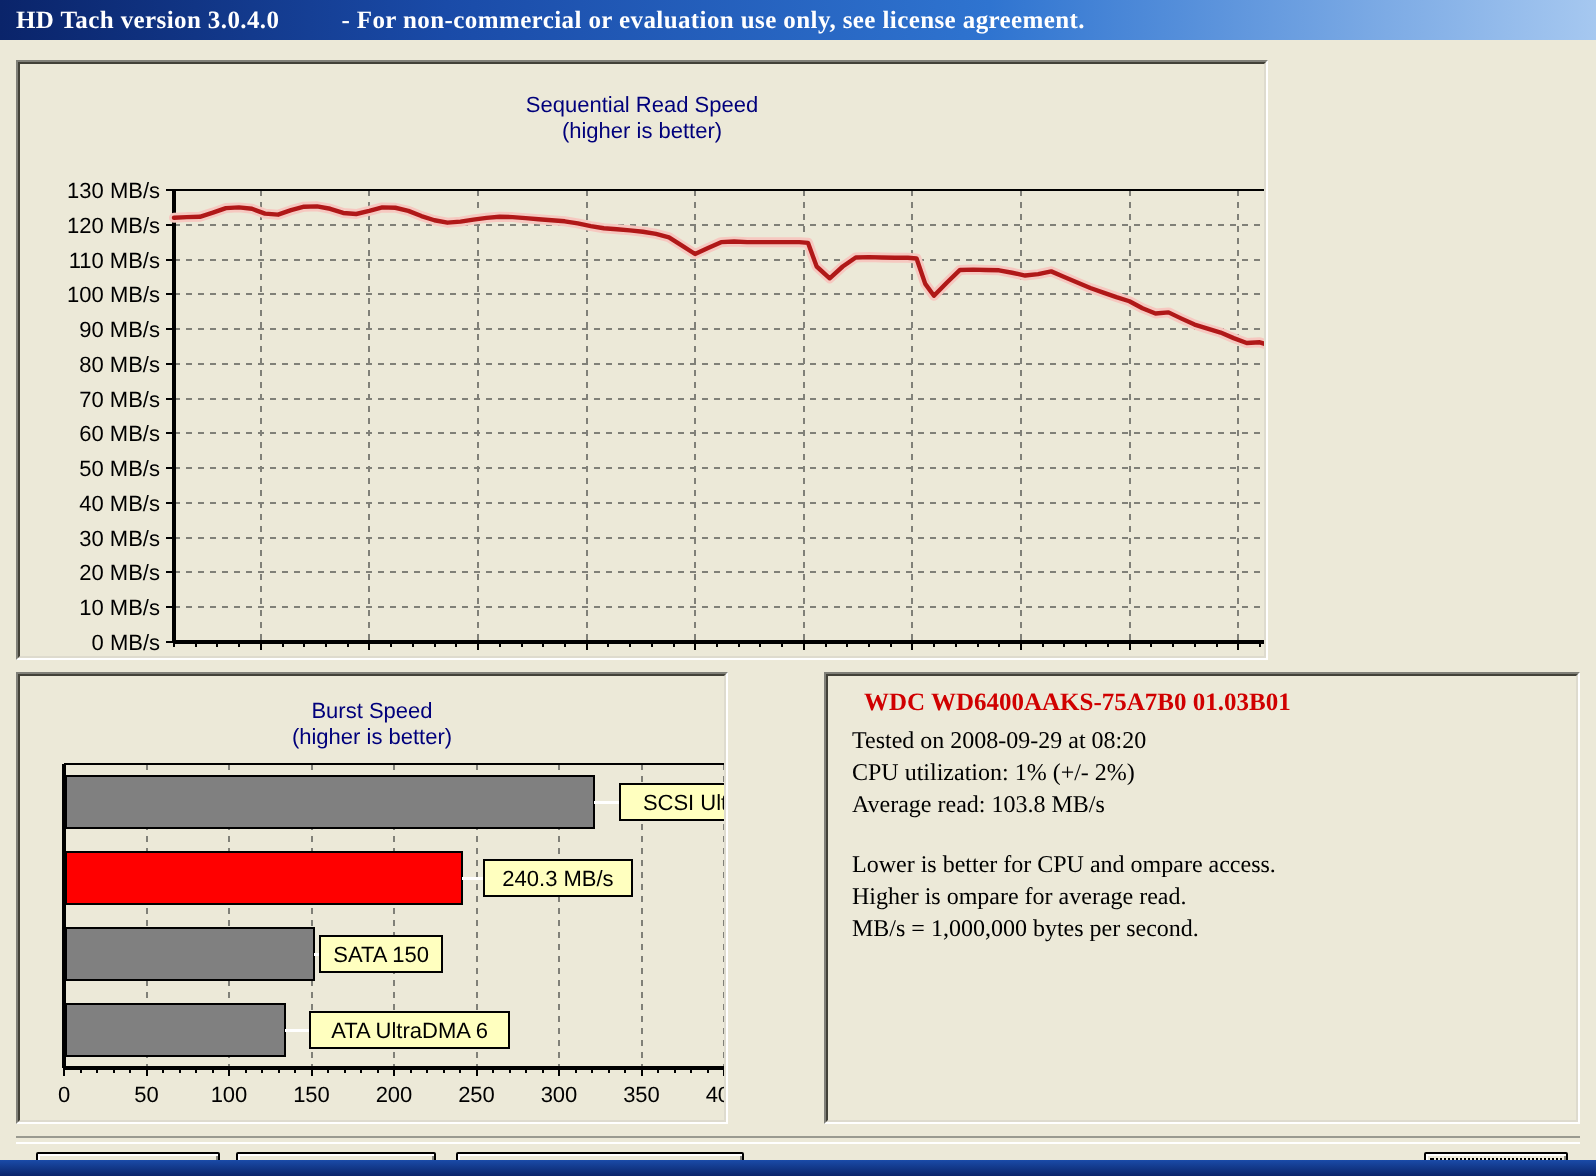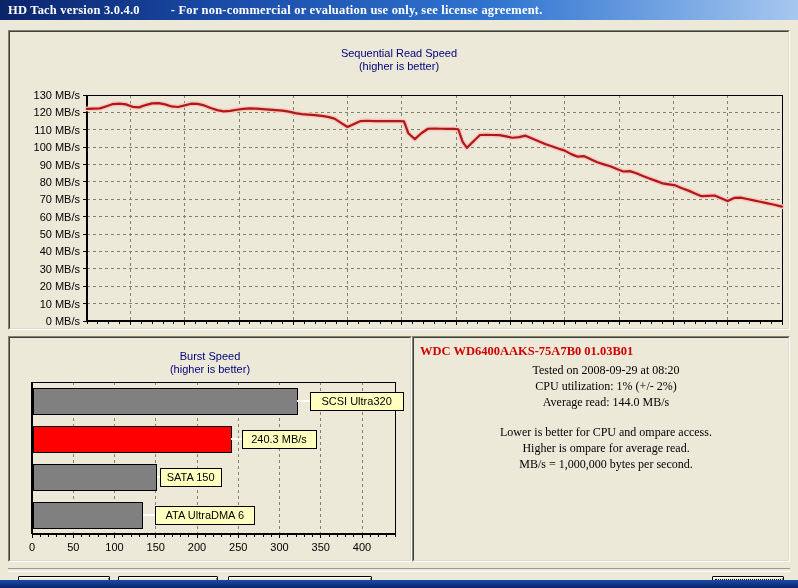--- a/index.html
+++ b/index.html
@@ -45,43 +45,43 @@
   }
   .panel-in{
     position:absolute;inset:0;
     border-top:1px solid #424138;
     border-left:1px solid #424138;
     border-right:1px solid #dedbce;
     border-bottom:1px solid #dedbce;
     box-sizing:border-box;
     overflow:hidden;
   }
-  #seq-panel{left:8px;top:10px;width:782px;height:300px;}
-  #burst-panel{left:8px;top:316px;width:404px;height:226px;}
+  #seq-panel{left:8px;top:10px;width:626px;height:300px;}
+  #burst-panel{left:8px;top:316px;width:356px;height:226px;}
   #info-panel{left:412px;top:316px;width:378px;height:226px;}
 
   .chart-title{
     position:absolute;width:100%;text-align:center;
     color:#00007b;font-size:11px;line-height:13px;
     font-family:"Liberation Sans",sans-serif;
     pointer-events:none;
   }
   #seq-title{top:15px;}
   #burst-title{top:12px;}
 
   svg{display:block;}
 
   
   .info{
     position:absolute;left:6px;top:6px;width:366px;
     font-family:"Liberation Serif",serif;
     font-size:12px;color:#000000;
   }
-  .info .drive{color:#d00000;font-weight:bold;font-size:12.5px;margin-bottom:4px;}
-  .info .ln{margin:0 0 1px 6px;line-height:15px;text-align:center;}
+  .info .drive{color:#d00000;font-weight:bold;font-size:12.5px;margin-bottom:4px;margin-left:12px;}
+  .info .ln{margin:0 0 1px 6px;line-height:15px;}
   .info .gap{height:14px;}
 
   
   .btn{
     position:absolute;
     background:#ece9d8;
     border:1px solid #000000;
     box-shadow: inset 1px 1px 0 #ffffff, inset -1px -1px 0 #888880;
     font-family:"Liberation Sans",sans-serif;
     font-size:12px;color:#000000;
@@ -383,21 +383,21 @@
           </svg>
       </div>
     </div>
 
     <div class="panel" id="info-panel">
       <div class="panel-in">
         <div class="info">
           <div class="drive">WDC WD6400AAKS-75A7B0 01.03B01</div>
           <div class="ln">Tested on 2008-09-29 at 08:20</div>
           <div class="ln">CPU utilization: 1% (+/- 2%)</div>
-          <div class="ln">Average read: 144.0 MB/s</div>
+          <div class="ln">Average read: 103.8 MB/s</div>
           <div class="gap"></div>
           <div class="ln">Lower is better for CPU and ompare access.</div>
           <div class="ln">Higher is ompare for average read.</div>
           <div class="ln">MB/s = 1,000,000 bytes per second.</div>
         </div>
       </div>
     </div>
 
     <div class="sep"></div>
 

